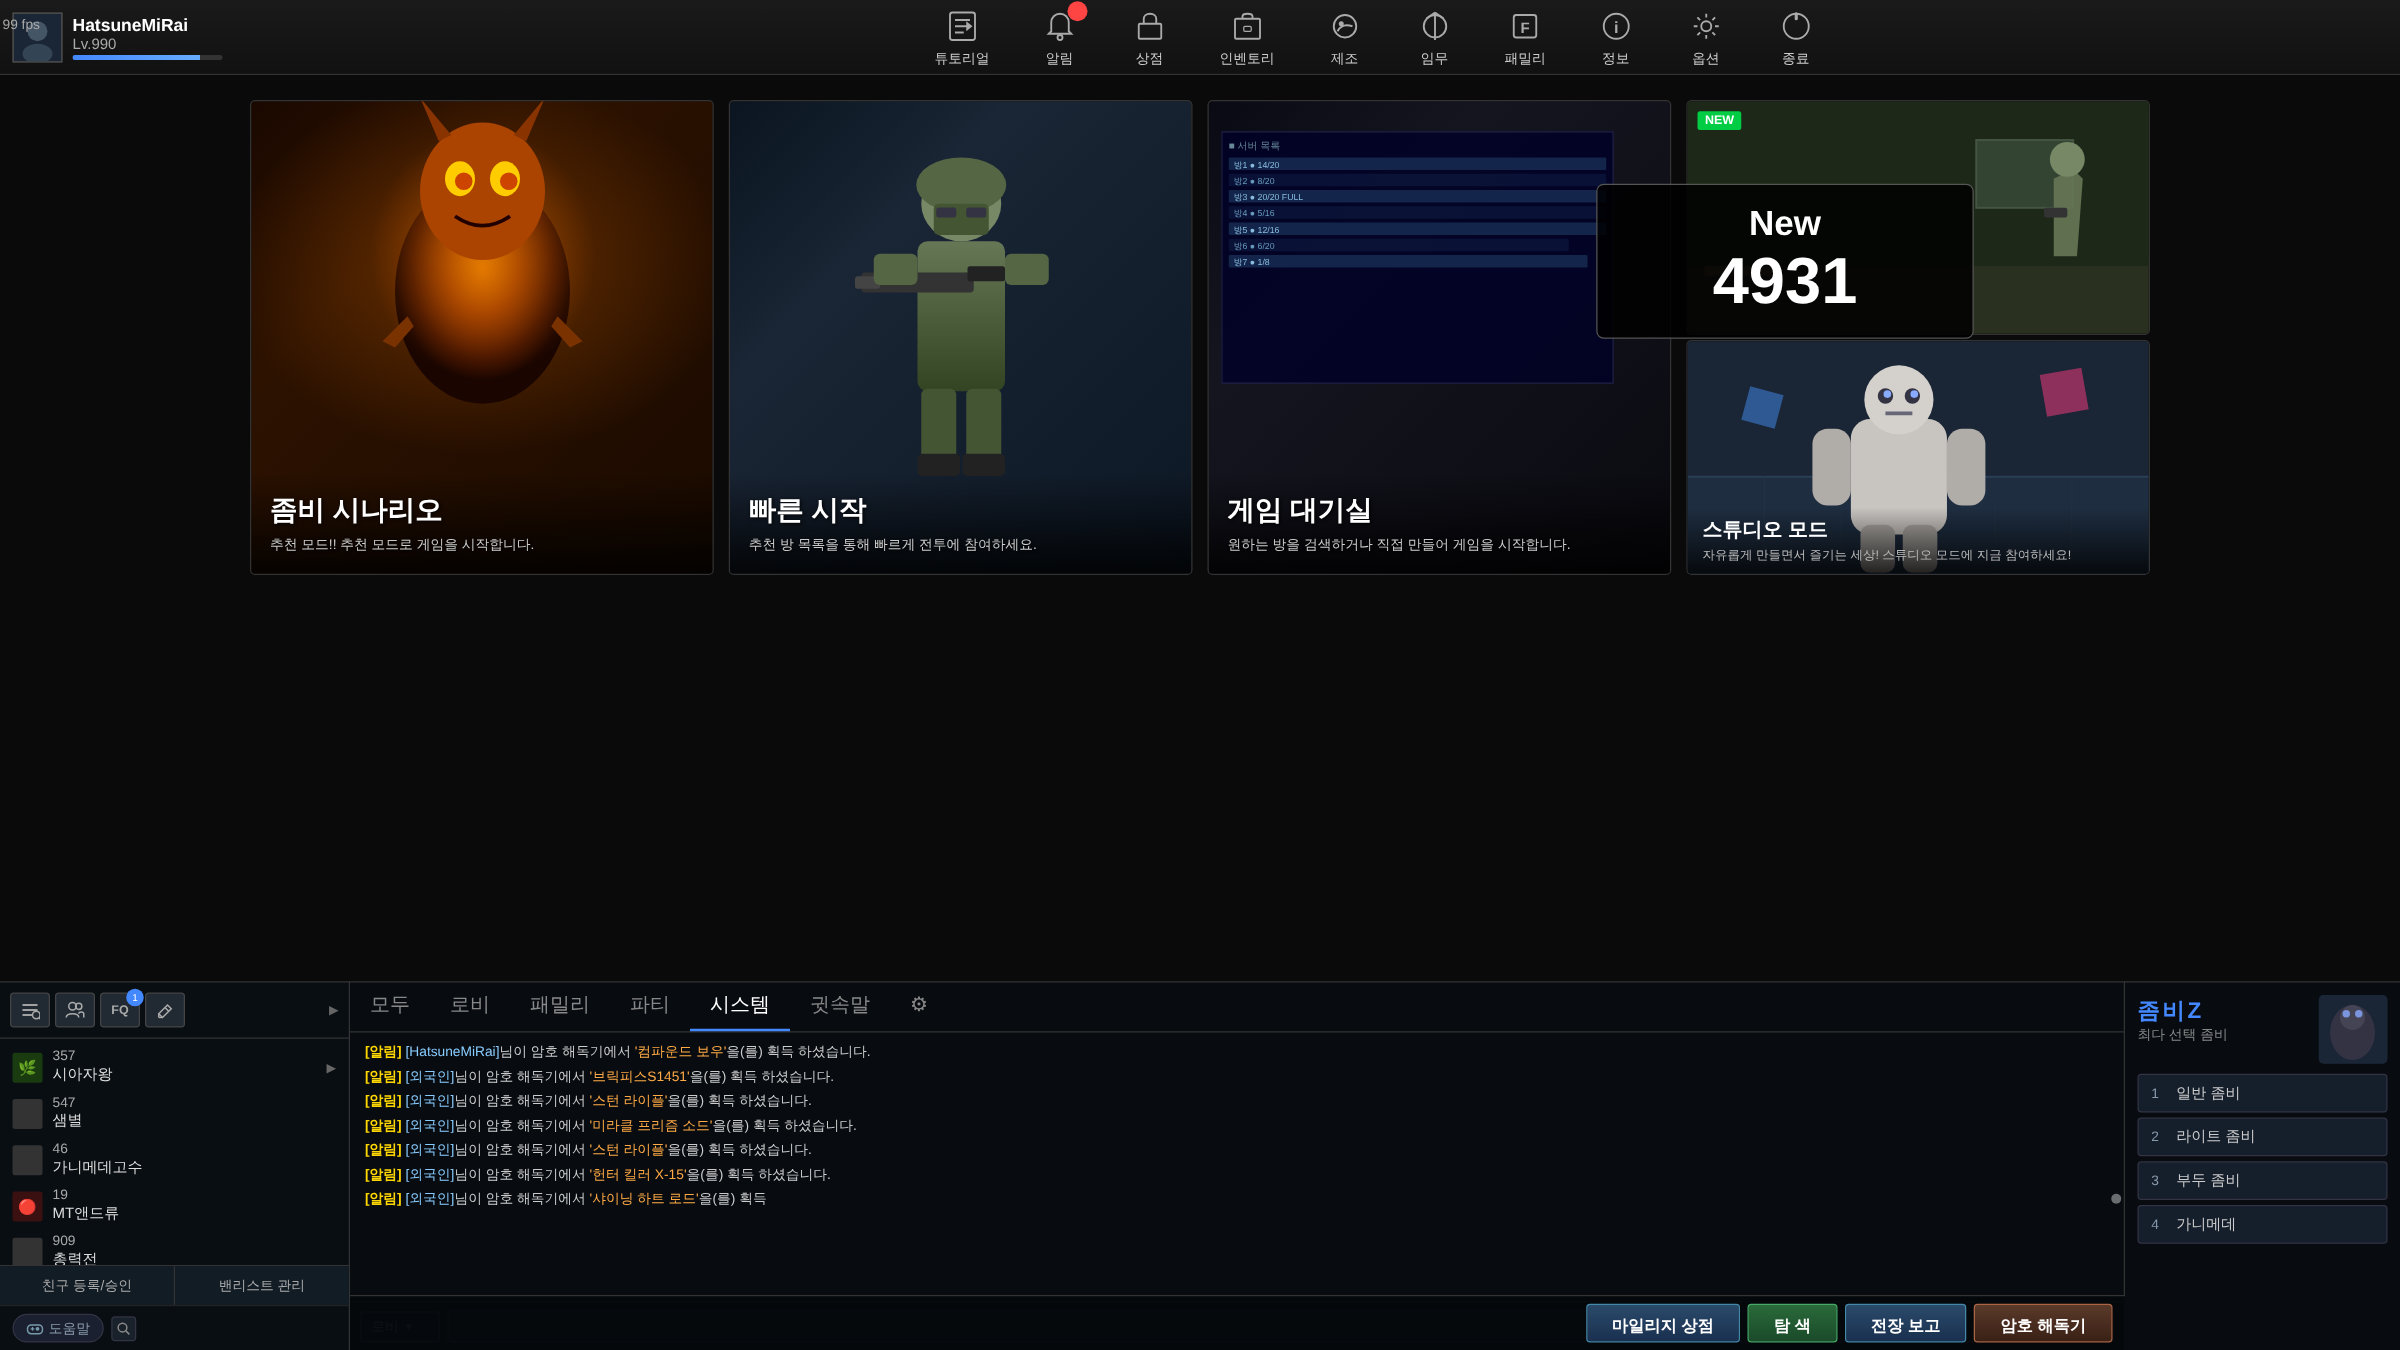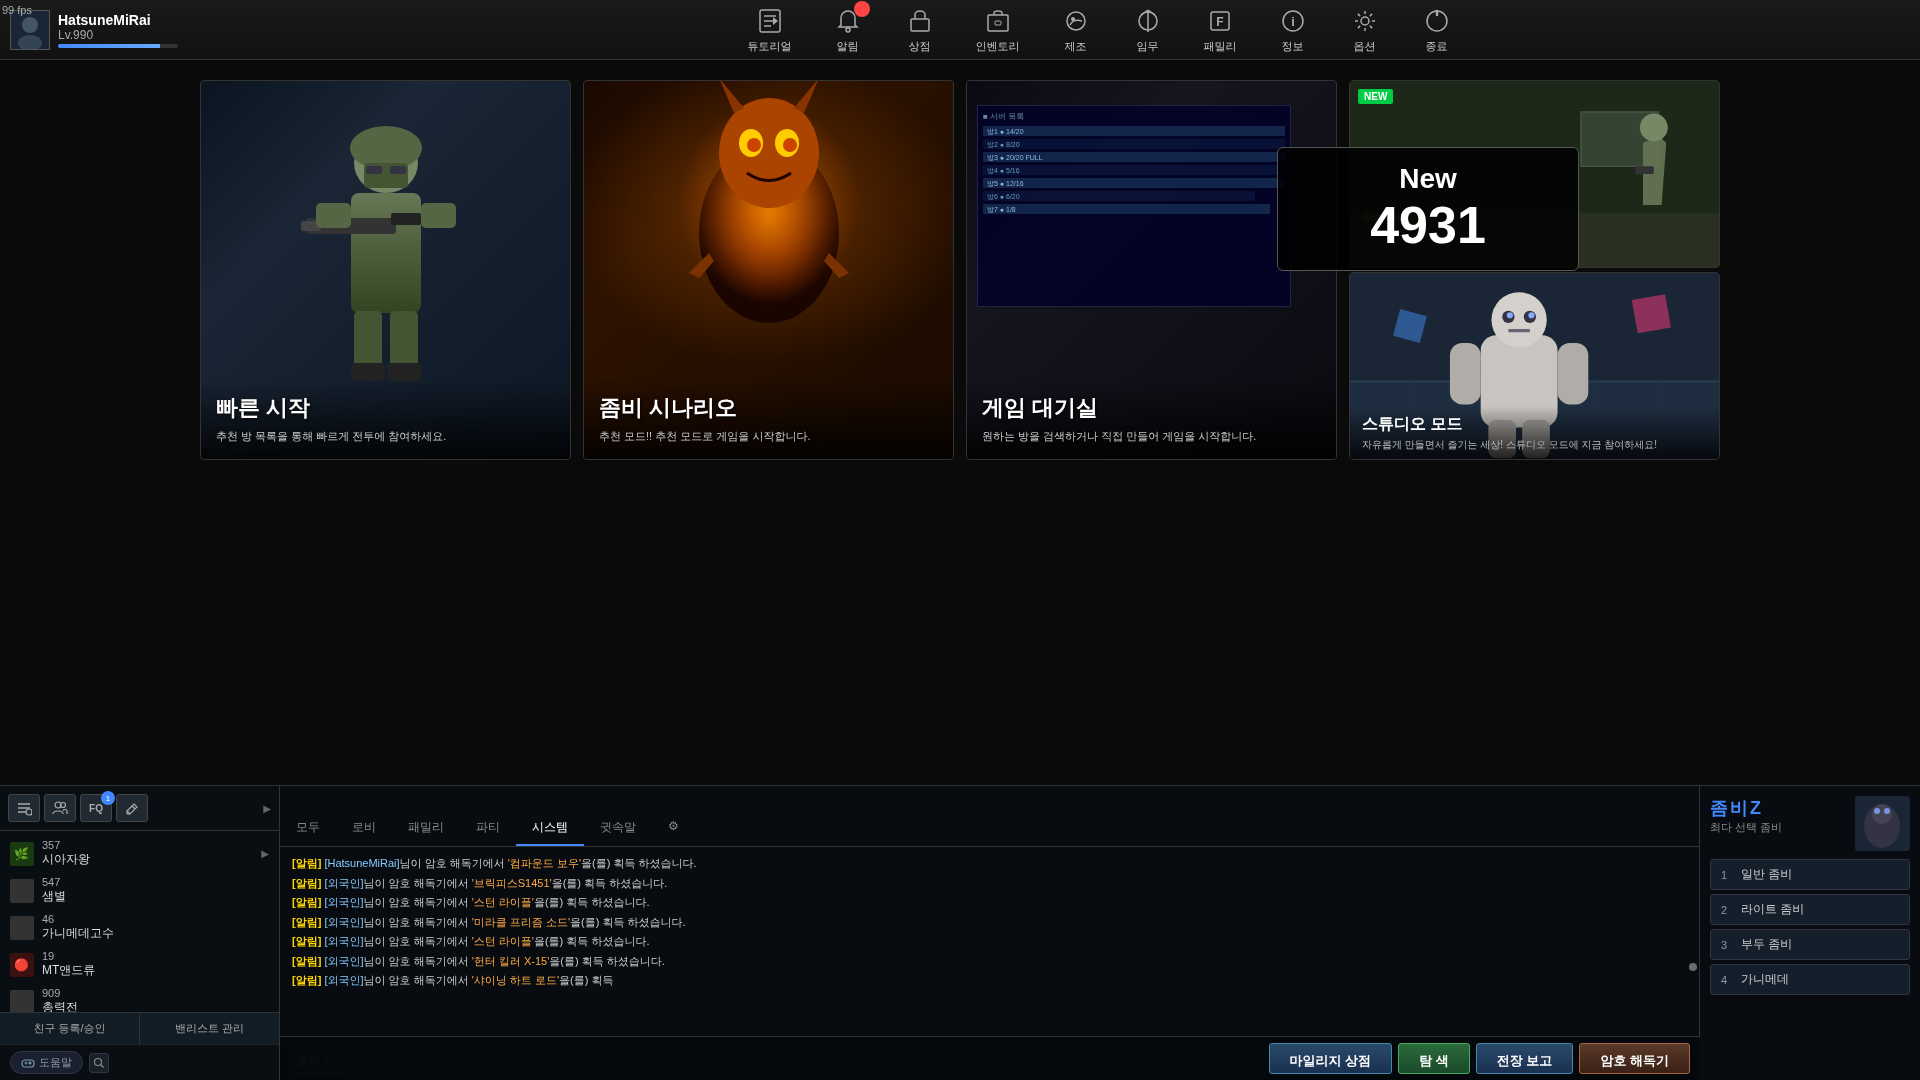--- a/index.html
+++ b/index.html
@@ -18,21 +18,21 @@
       position: absolute;
       top: 0; left: 0; right: 0;
       height: 60px;
       background: linear-gradient(180deg, #1a1a1a 0%, #111 100%);
       display: flex;
       align-items: center;
       border-bottom: 1px solid #333;
     }
     .fps-display {
       position: absolute;
-      top: 4px; left: 2px;
+      top: 14px; left: 2px;
       font-size: 11px;
       color: #aaa;
     }
     .player-info {
       display: flex;
       align-items: center;
       padding: 0 10px;
       gap: 8px;
       min-width: 280px;
     }
@@ -406,25 +406,24 @@
       border-right: 1px solid #333;
       display: flex;
       flex-direction: column;
     }
     .chat-tabs {
       display: flex;
       border-bottom: 1px solid #333;
     }
     .chat-tab {
       padding: 8px 16px;
-      font-size: 12px;
+      font-size: 16px;
       color: #888;
       cursor: pointer;
       border-bottom: 2px solid transparent;
-      margin-top: 25px;
     }
     .chat-tab.active {
       color: #fff;
       border-bottom-color: #4488ff;
     }
 
     .chat-messages {
       flex: 1;
       overflow-y: auto;
       padding: 8px 12px;
@@ -739,61 +738,20 @@
           </svg>
       </div>
       <span class="nav-label">종료</span>
     </div>
   </div>
 </div>
 
 <div class="main-content">
 
   <div class="game-modes">
-
-    <div class="mode-card quick-start">
-      <div class="soldier-illus">
-        <svg width="200" height="320" viewBox="0 0 200 320">
-          <defs>
-            <linearGradient id="soldierBody" x1="0%" y1="0%" x2="0%" y2="100%">
-              <stop offset="0%" stop-color="#667755"></stop>
-              <stop offset="100%" stop-color="#334422"></stop>
-            </linearGradient>
-          </defs>
-
-          <rect x="65" y="130" width="70" height="120" rx="8" fill="url(#soldierBody)"></rect>
-
-          <ellipse cx="100" cy="100" rx="32" ry="30" fill="#778866"></ellipse>
-
-          <ellipse cx="100" cy="85" rx="36" ry="22" fill="#556644"></ellipse>
-
-          <rect x="78" y="100" width="44" height="25" rx="4" fill="#445533"></rect>
-
-          <rect x="80" y="103" width="16" height="8" rx="2" fill="#334"></rect>
-          <rect x="104" y="103" width="16" height="8" rx="2" fill="#334"></rect>
-
-          <rect x="20" y="155" width="90" height="16" rx="3" fill="#333"></rect>
-          <rect x="15" y="158" width="20" height="10" rx="2" fill="#444"></rect>
-          <rect x="105" y="150" width="30" height="12" rx="2" fill="#222"></rect>
-
-          <rect x="30" y="140" width="35" height="25" rx="5" fill="#556644"></rect>
-          <rect x="135" y="140" width="35" height="25" rx="5" fill="#556644"></rect>
-
-          <rect x="68" y="248" width="28" height="60" rx="5" fill="#445533"></rect>
-          <rect x="104" y="248" width="28" height="60" rx="5" fill="#445533"></rect>
-
-          <rect x="65" y="300" width="34" height="18" rx="4" fill="#222"></rect>
-          <rect x="101" y="300" width="34" height="18" rx="4" fill="#222"></rect>
-        </svg>
-      </div>
-      <div class="mode-text-area">
-        <div class="mode-title">빠른 시작</div>
-        <div class="mode-desc">추천 방 목록을 통해 빠르게 전투에 참여하세요.</div>
-      </div>
-    </div>
 
     <div class="mode-card zombie">
       <div class="zombie-illus">
         <div class="zombie-glow"></div>
         <svg width="220" height="280" viewBox="0 0 220 280" style="position:relative;z-index:1;">
 
           <ellipse cx="110" cy="160" rx="70" ry="90" fill="url(#zombieGrad)"></ellipse>
           <defs>
             <radialGradient id="zombieGrad" cx="50%" cy="40%">
               <stop offset="0%" stop-color="#cc6600"></stop>
@@ -824,20 +782,61 @@
           <path d="M50 180 L30 200 L40 205 L55 188" fill="#7a3300"></path>
           <path d="M170 180 L190 200 L180 205 L165 188" fill="#7a3300"></path>
         </svg>
       </div>
       <div class="mode-text-area">
         <div class="mode-title">좀비 시나리오</div>
         <div class="mode-desc">추천 모드!! 추천 모드로 게임을 시작합니다.</div>
       </div>
     </div>
 
+    <div class="mode-card quick-start">
+      <div class="soldier-illus">
+        <svg width="200" height="320" viewBox="0 0 200 320">
+          <defs>
+            <linearGradient id="soldierBody" x1="0%" y1="0%" x2="0%" y2="100%">
+              <stop offset="0%" stop-color="#667755"></stop>
+              <stop offset="100%" stop-color="#334422"></stop>
+            </linearGradient>
+          </defs>
+
+          <rect x="65" y="130" width="70" height="120" rx="8" fill="url(#soldierBody)"></rect>
+
+          <ellipse cx="100" cy="100" rx="32" ry="30" fill="#778866"></ellipse>
+
+          <ellipse cx="100" cy="85" rx="36" ry="22" fill="#556644"></ellipse>
+
+          <rect x="78" y="100" width="44" height="25" rx="4" fill="#445533"></rect>
+
+          <rect x="80" y="103" width="16" height="8" rx="2" fill="#334"></rect>
+          <rect x="104" y="103" width="16" height="8" rx="2" fill="#334"></rect>
+
+          <rect x="20" y="155" width="90" height="16" rx="3" fill="#333"></rect>
+          <rect x="15" y="158" width="20" height="10" rx="2" fill="#444"></rect>
+          <rect x="105" y="150" width="30" height="12" rx="2" fill="#222"></rect>
+
+          <rect x="30" y="140" width="35" height="25" rx="5" fill="#556644"></rect>
+          <rect x="135" y="140" width="35" height="25" rx="5" fill="#556644"></rect>
+
+          <rect x="68" y="248" width="28" height="60" rx="5" fill="#445533"></rect>
+          <rect x="104" y="248" width="28" height="60" rx="5" fill="#445533"></rect>
+
+          <rect x="65" y="300" width="34" height="18" rx="4" fill="#222"></rect>
+          <rect x="101" y="300" width="34" height="18" rx="4" fill="#222"></rect>
+        </svg>
+      </div>
+      <div class="mode-text-area">
+        <div class="mode-title">빠른 시작</div>
+        <div class="mode-desc">추천 방 목록을 통해 빠르게 전투에 참여하세요.</div>
+      </div>
+    </div>
+
     <div class="mode-card waiting-room">
       <div style="position:absolute;inset:10px 10px 80px 10px;overflow:hidden;">
         <div class="waiting-illus">
           <div style="font-size:8px;color:#668899;margin-bottom:4px;">■ 서버 목록</div>
           <div class="waiting-line" style="width:100%;height:10px;background:rgba(30,60,100,0.6);margin-bottom:3px;padding:1px 4px;font-size:7px;color:#88bbdd;">방1 ● 14/20</div>
           <div class="waiting-line" style="width:100%;height:10px;background:rgba(20,40,80,0.4);margin-bottom:3px;padding:1px 4px;font-size:7px;color:#6699bb;">방2 ● 8/20</div>
           <div class="waiting-line" style="width:100%;height:10px;background:rgba(30,60,100,0.6);margin-bottom:3px;padding:1px 4px;font-size:7px;color:#88bbdd;">방3 ● 20/20 FULL</div>
           <div class="waiting-line" style="width:100%;height:10px;background:rgba(20,40,80,0.4);margin-bottom:3px;padding:1px 4px;font-size:7px;color:#6699bb;">방4 ● 5/16</div>
           <div class="waiting-line" style="width:100%;height:10px;background:rgba(30,60,100,0.6);margin-bottom:3px;padding:1px 4px;font-size:7px;color:#88bbdd;">방5 ● 12/16</div>
           <div class="waiting-line" style="width:90%;height:10px;background:rgba(20,40,80,0.4);margin-bottom:3px;padding:1px 4px;font-size:7px;color:#6699bb;">방6 ● 6/20</div>

